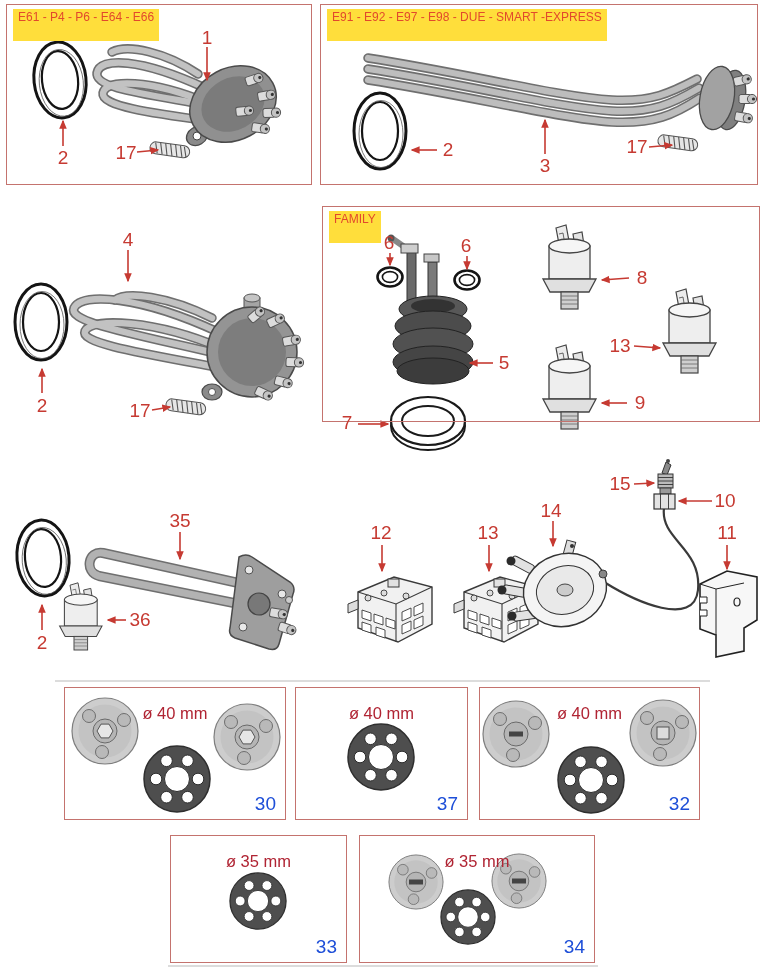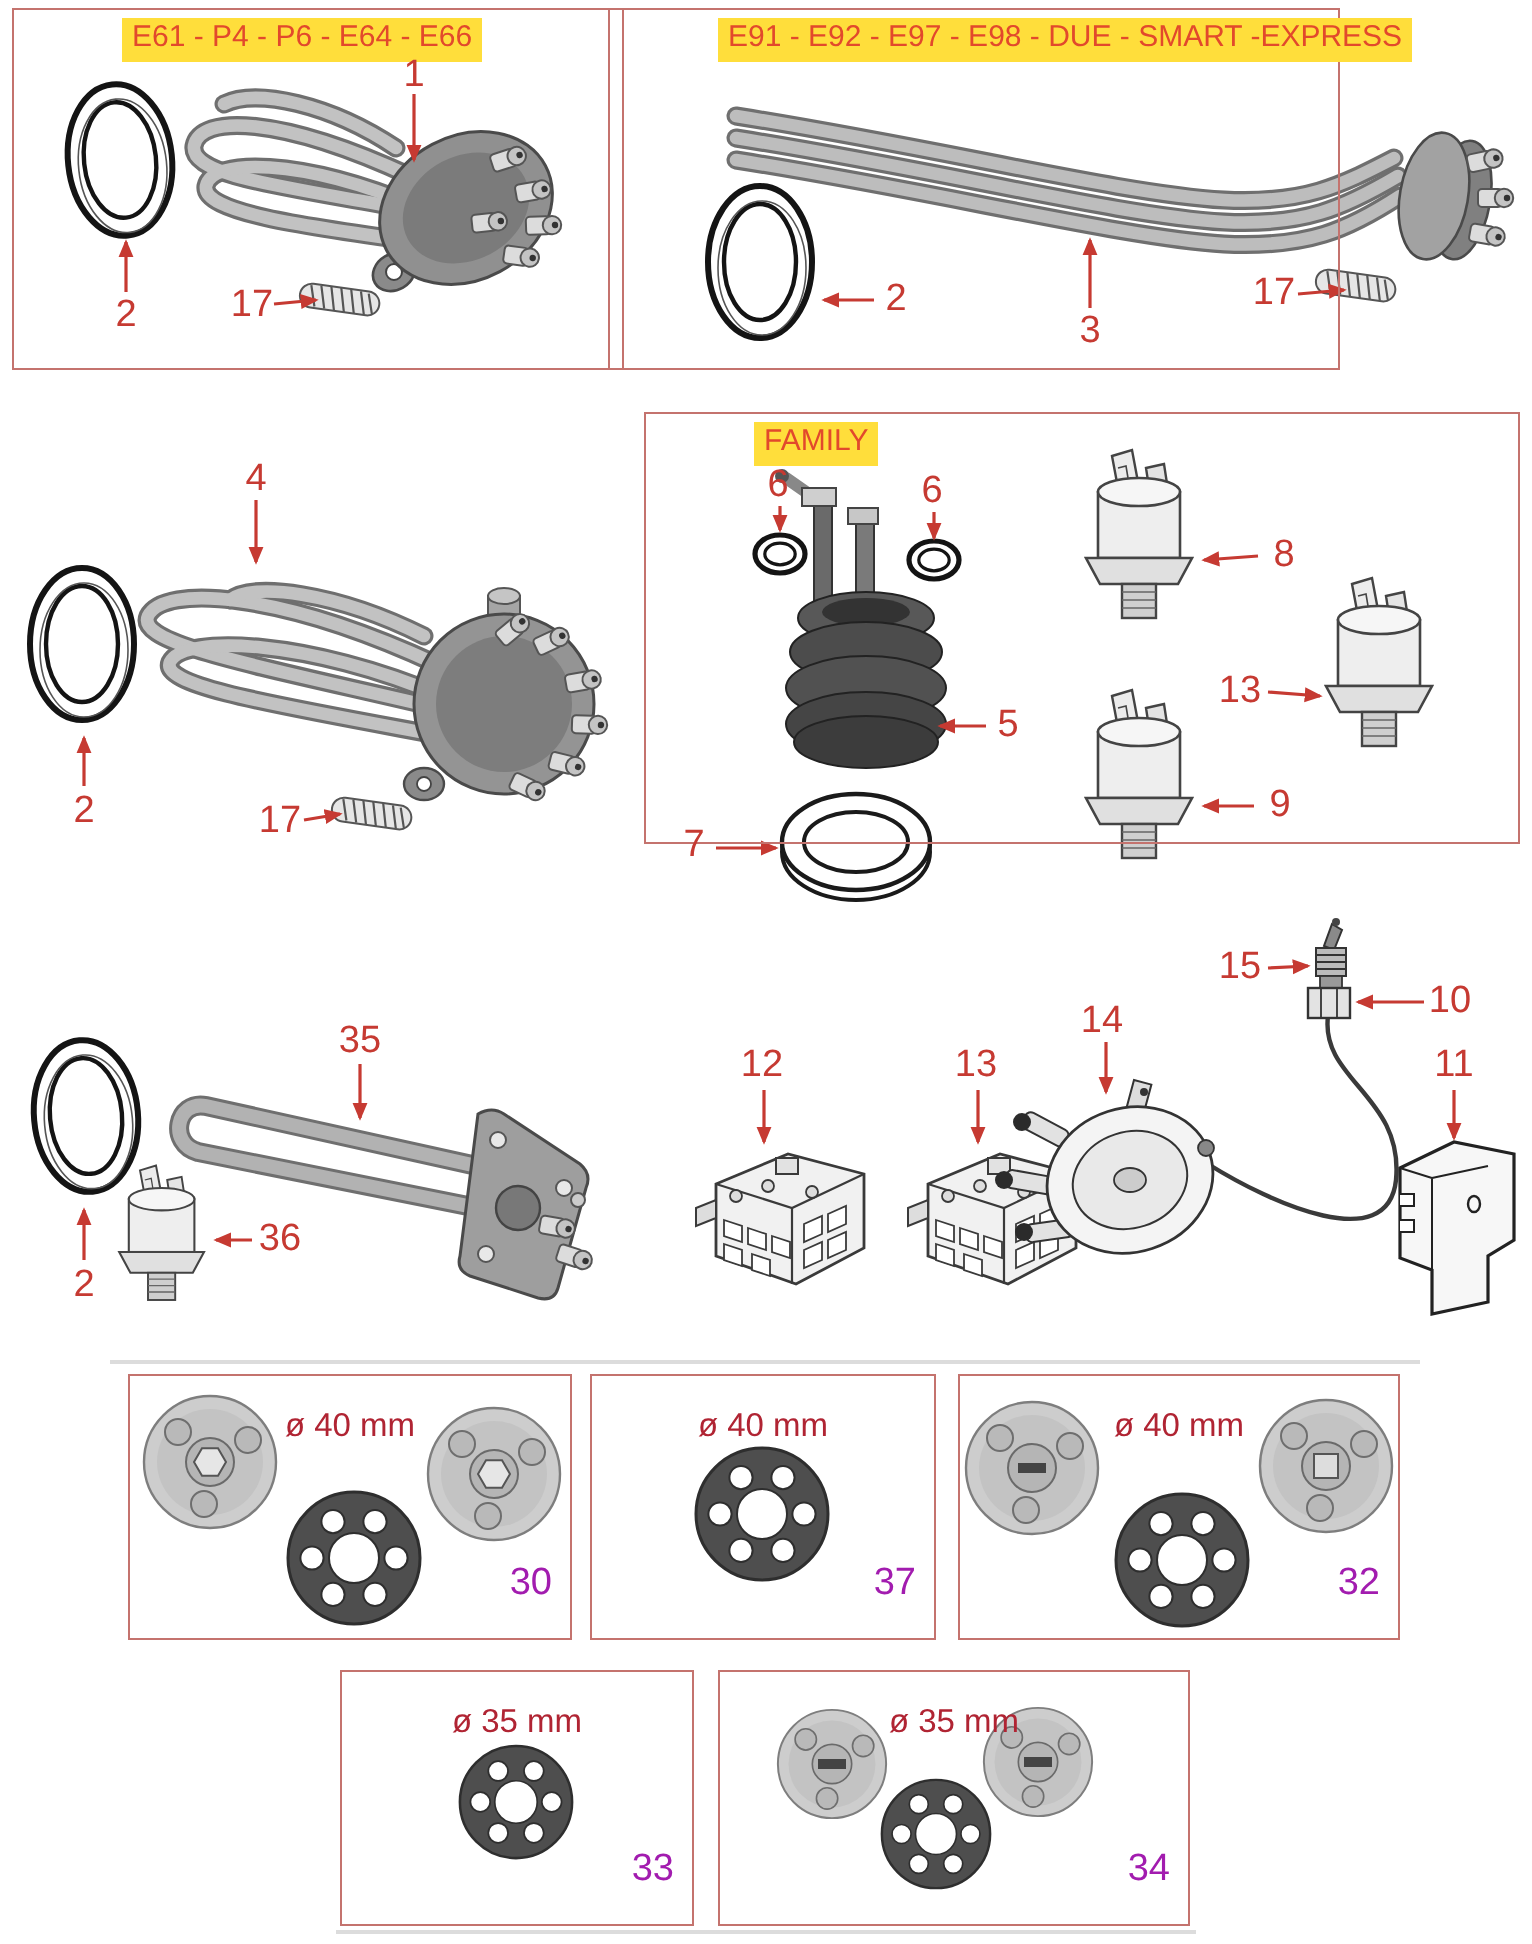--- a/index.html
+++ b/index.html
@@ -1,24 +1,24 @@
 <!DOCTYPE html>
 <html><head>
 <meta charset="utf-8">
 <style>
   html,body{margin:0;padding:0;background:#fff;}
   .canvas{position:relative;width:766px;height:972px;background:#fff;
           font-family:"Liberation Sans",sans-serif;overflow:hidden;}
   .art{position:absolute;left:0;top:0;}
   .pbox{position:absolute;border:1.5px solid #c4736e;box-sizing:border-box;background:transparent;}
   .hdr{position:absolute;display:inline-block;background:#ffde3b;color:#e2492c;
-       font-size:15px;line-height:1.25;padding:1px 5px 2px;white-space:nowrap;margin-left:48px;}
+       font-size:12px;line-height:1.25;padding:1px 5px 16px;white-space:nowrap;}
   .co{position:absolute;color:#c63a32;font-size:19px;line-height:1;transform:translateX(-50%);}
   .gsize{position:absolute;top:16px;left:50%;transform:translateX(-50%);color:#b02433;font-size:16.5px;white-space:nowrap;}
-  .gnum{position:absolute;right:9px;bottom:16px;color:#a21caf;font-size:19px;}
+  .gnum{position:absolute;right:9px;bottom:4px;color:#1d4ed8;font-size:19px;}
   .artifact{position:absolute;background:#dcdcdc;}
   line.arrow{stroke:#c63a32;stroke-width:1.6;}
 </style>
 </head>
 <body>
 
 <div class="canvas">
 
   <svg class="art" width="766" height="972" viewBox="0 0 766 972">
     <defs>
@@ -328,21 +328,21 @@
       <line class="arrow" x1="382" y1="545" x2="382" y2="571"></line>
       <line class="arrow" x1="489" y1="545" x2="489" y2="571"></line>
       <line class="arrow" x1="727" y1="545" x2="727" y2="569"></line>
     </g>
   </svg>
 
   <div class="pbox" style="left:6px;top:4px;width:306px;height:181px">
     <span class="hdr" style="left:6px;top:4px">E61 - P4 - P6 - E64 - E66</span>
   </div>
 
-  <div class="pbox" style="left:304px;top:4px;width:366px;height:181px">
+  <div class="pbox" style="left:320px;top:4px;width:438px;height:181px">
     <span class="hdr" style="left:6px;top:4px">E91 - E92 - E97 - E98 - DUE - SMART -EXPRESS</span>
   </div>
 
 
   <div class="pbox" style="left:322px;top:206px;width:438px;height:216px">
     <span class="hdr" style="left:6px;top:4px">FAMILY</span>
   </div>
 
   <div class="co" style="left:207px;top:28px">1</div>
   <div class="co" style="left:63px;top:148px">2</div>

